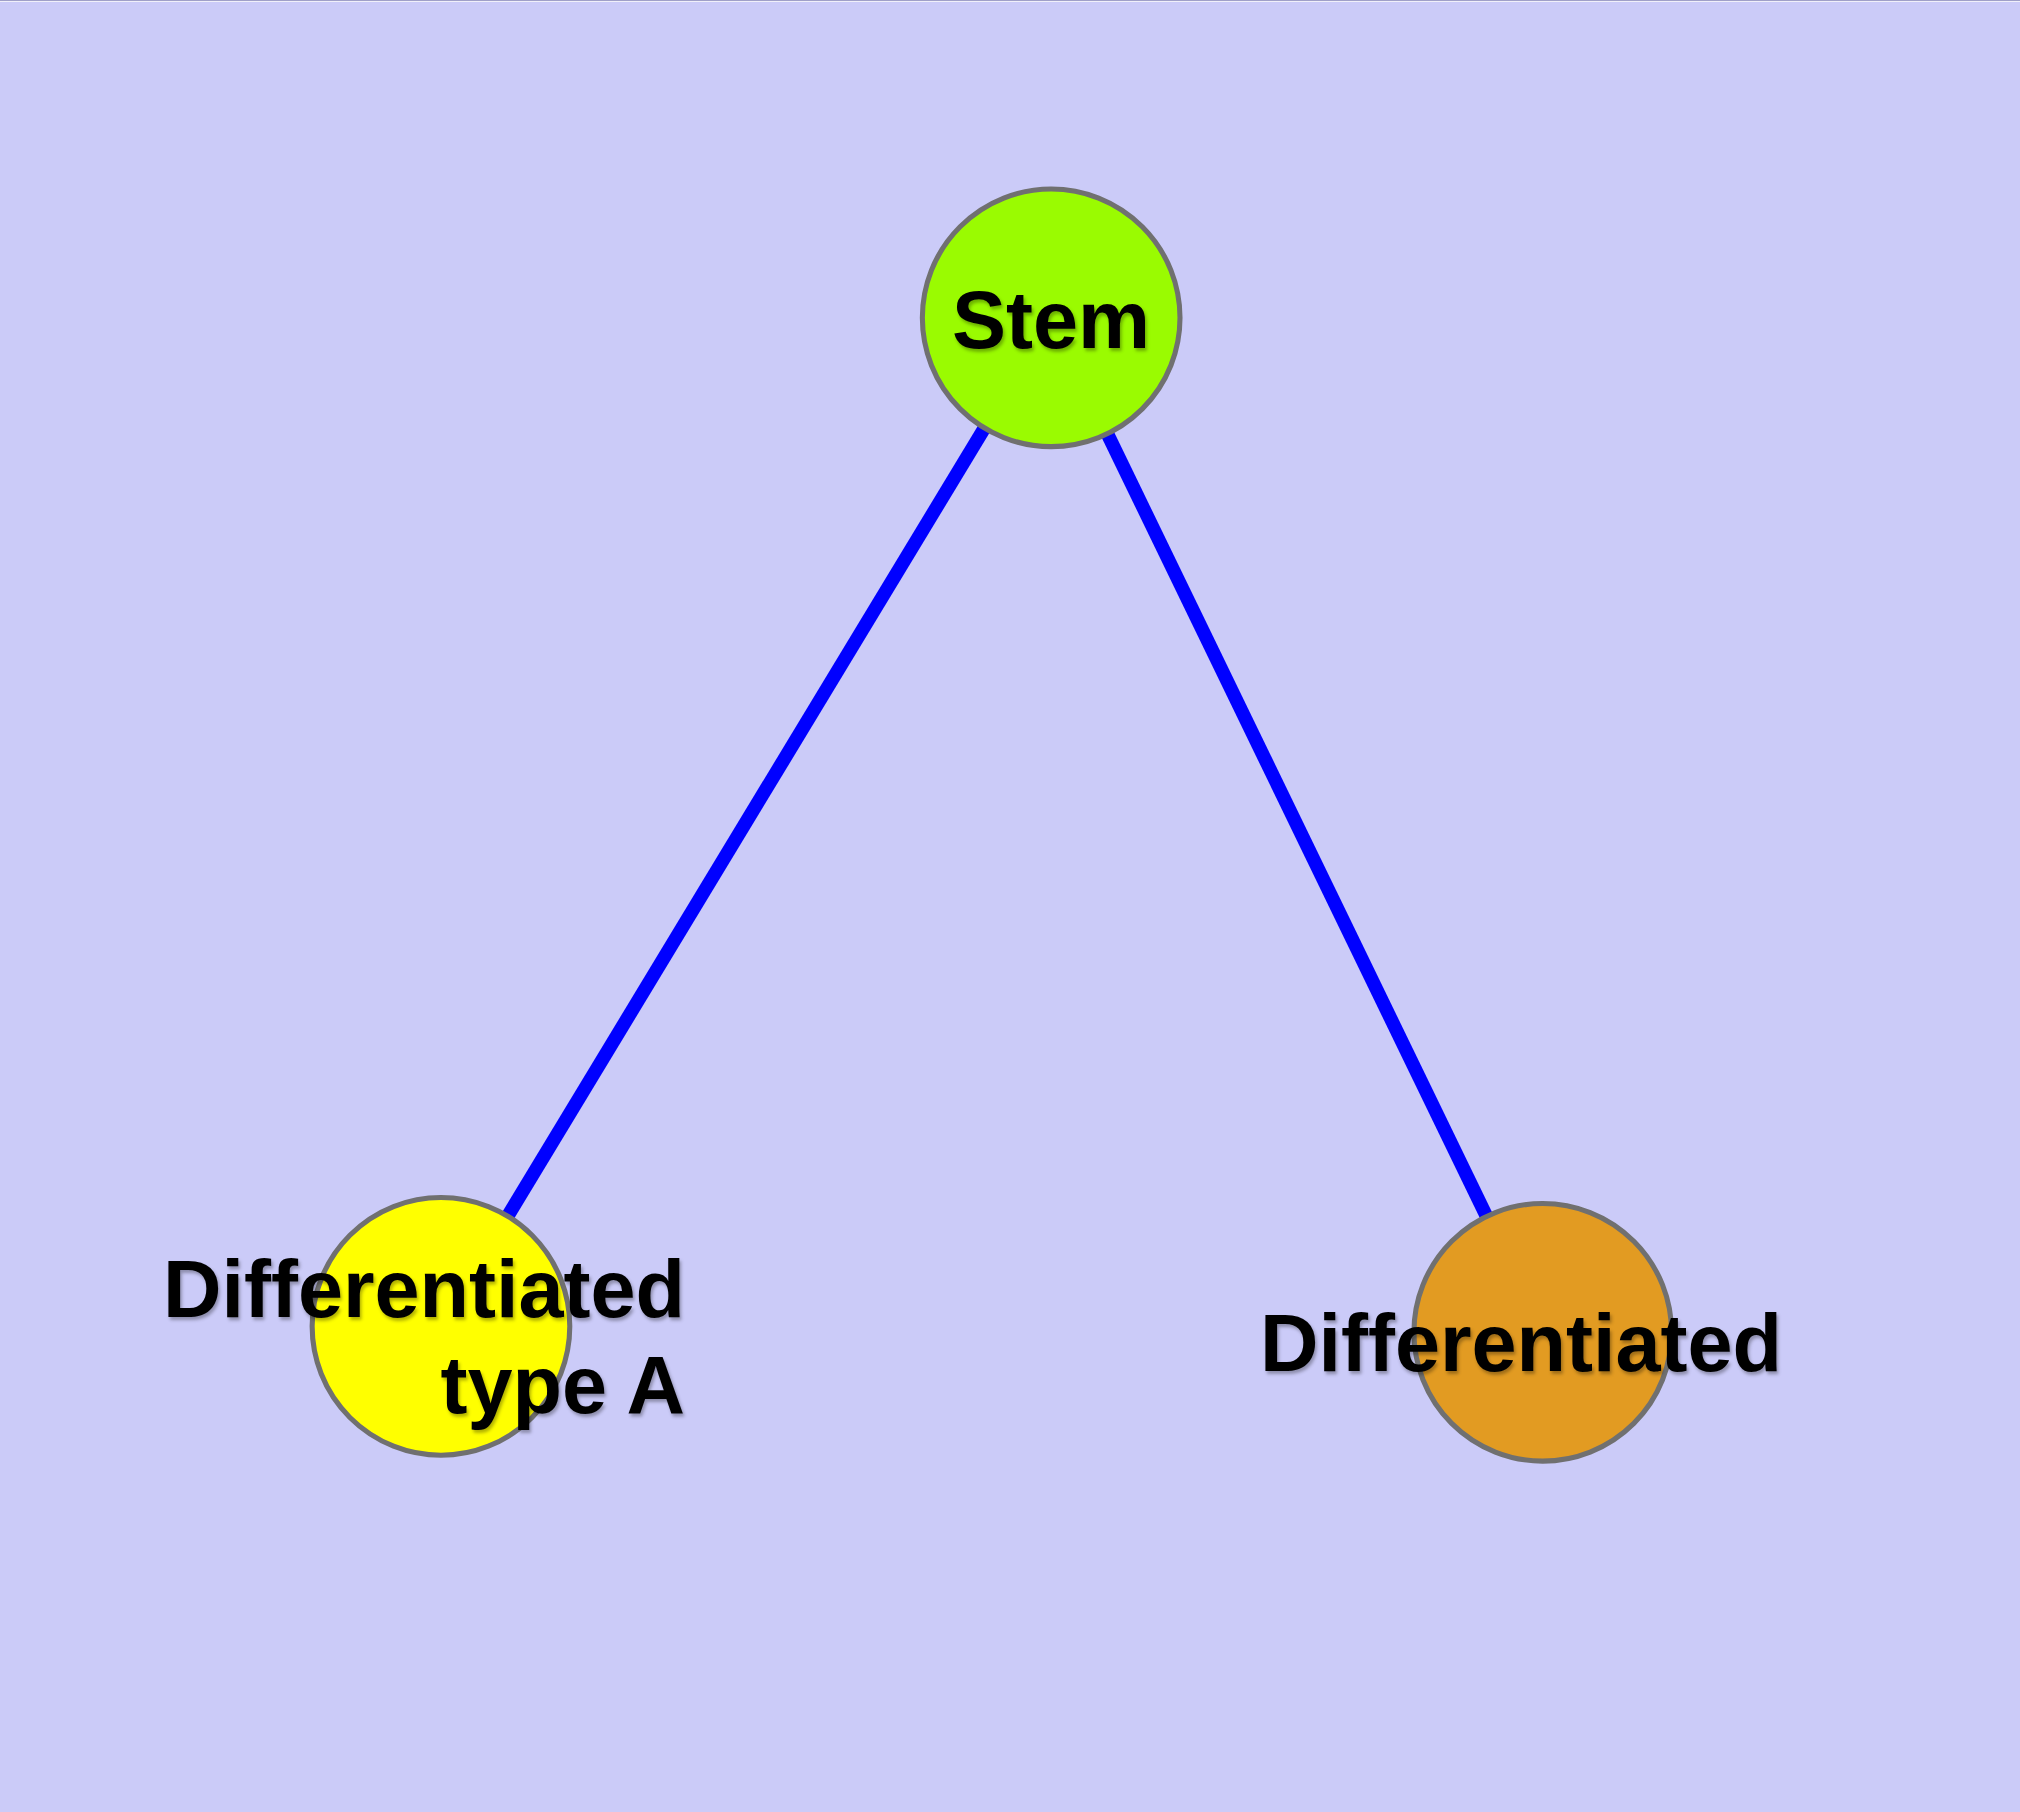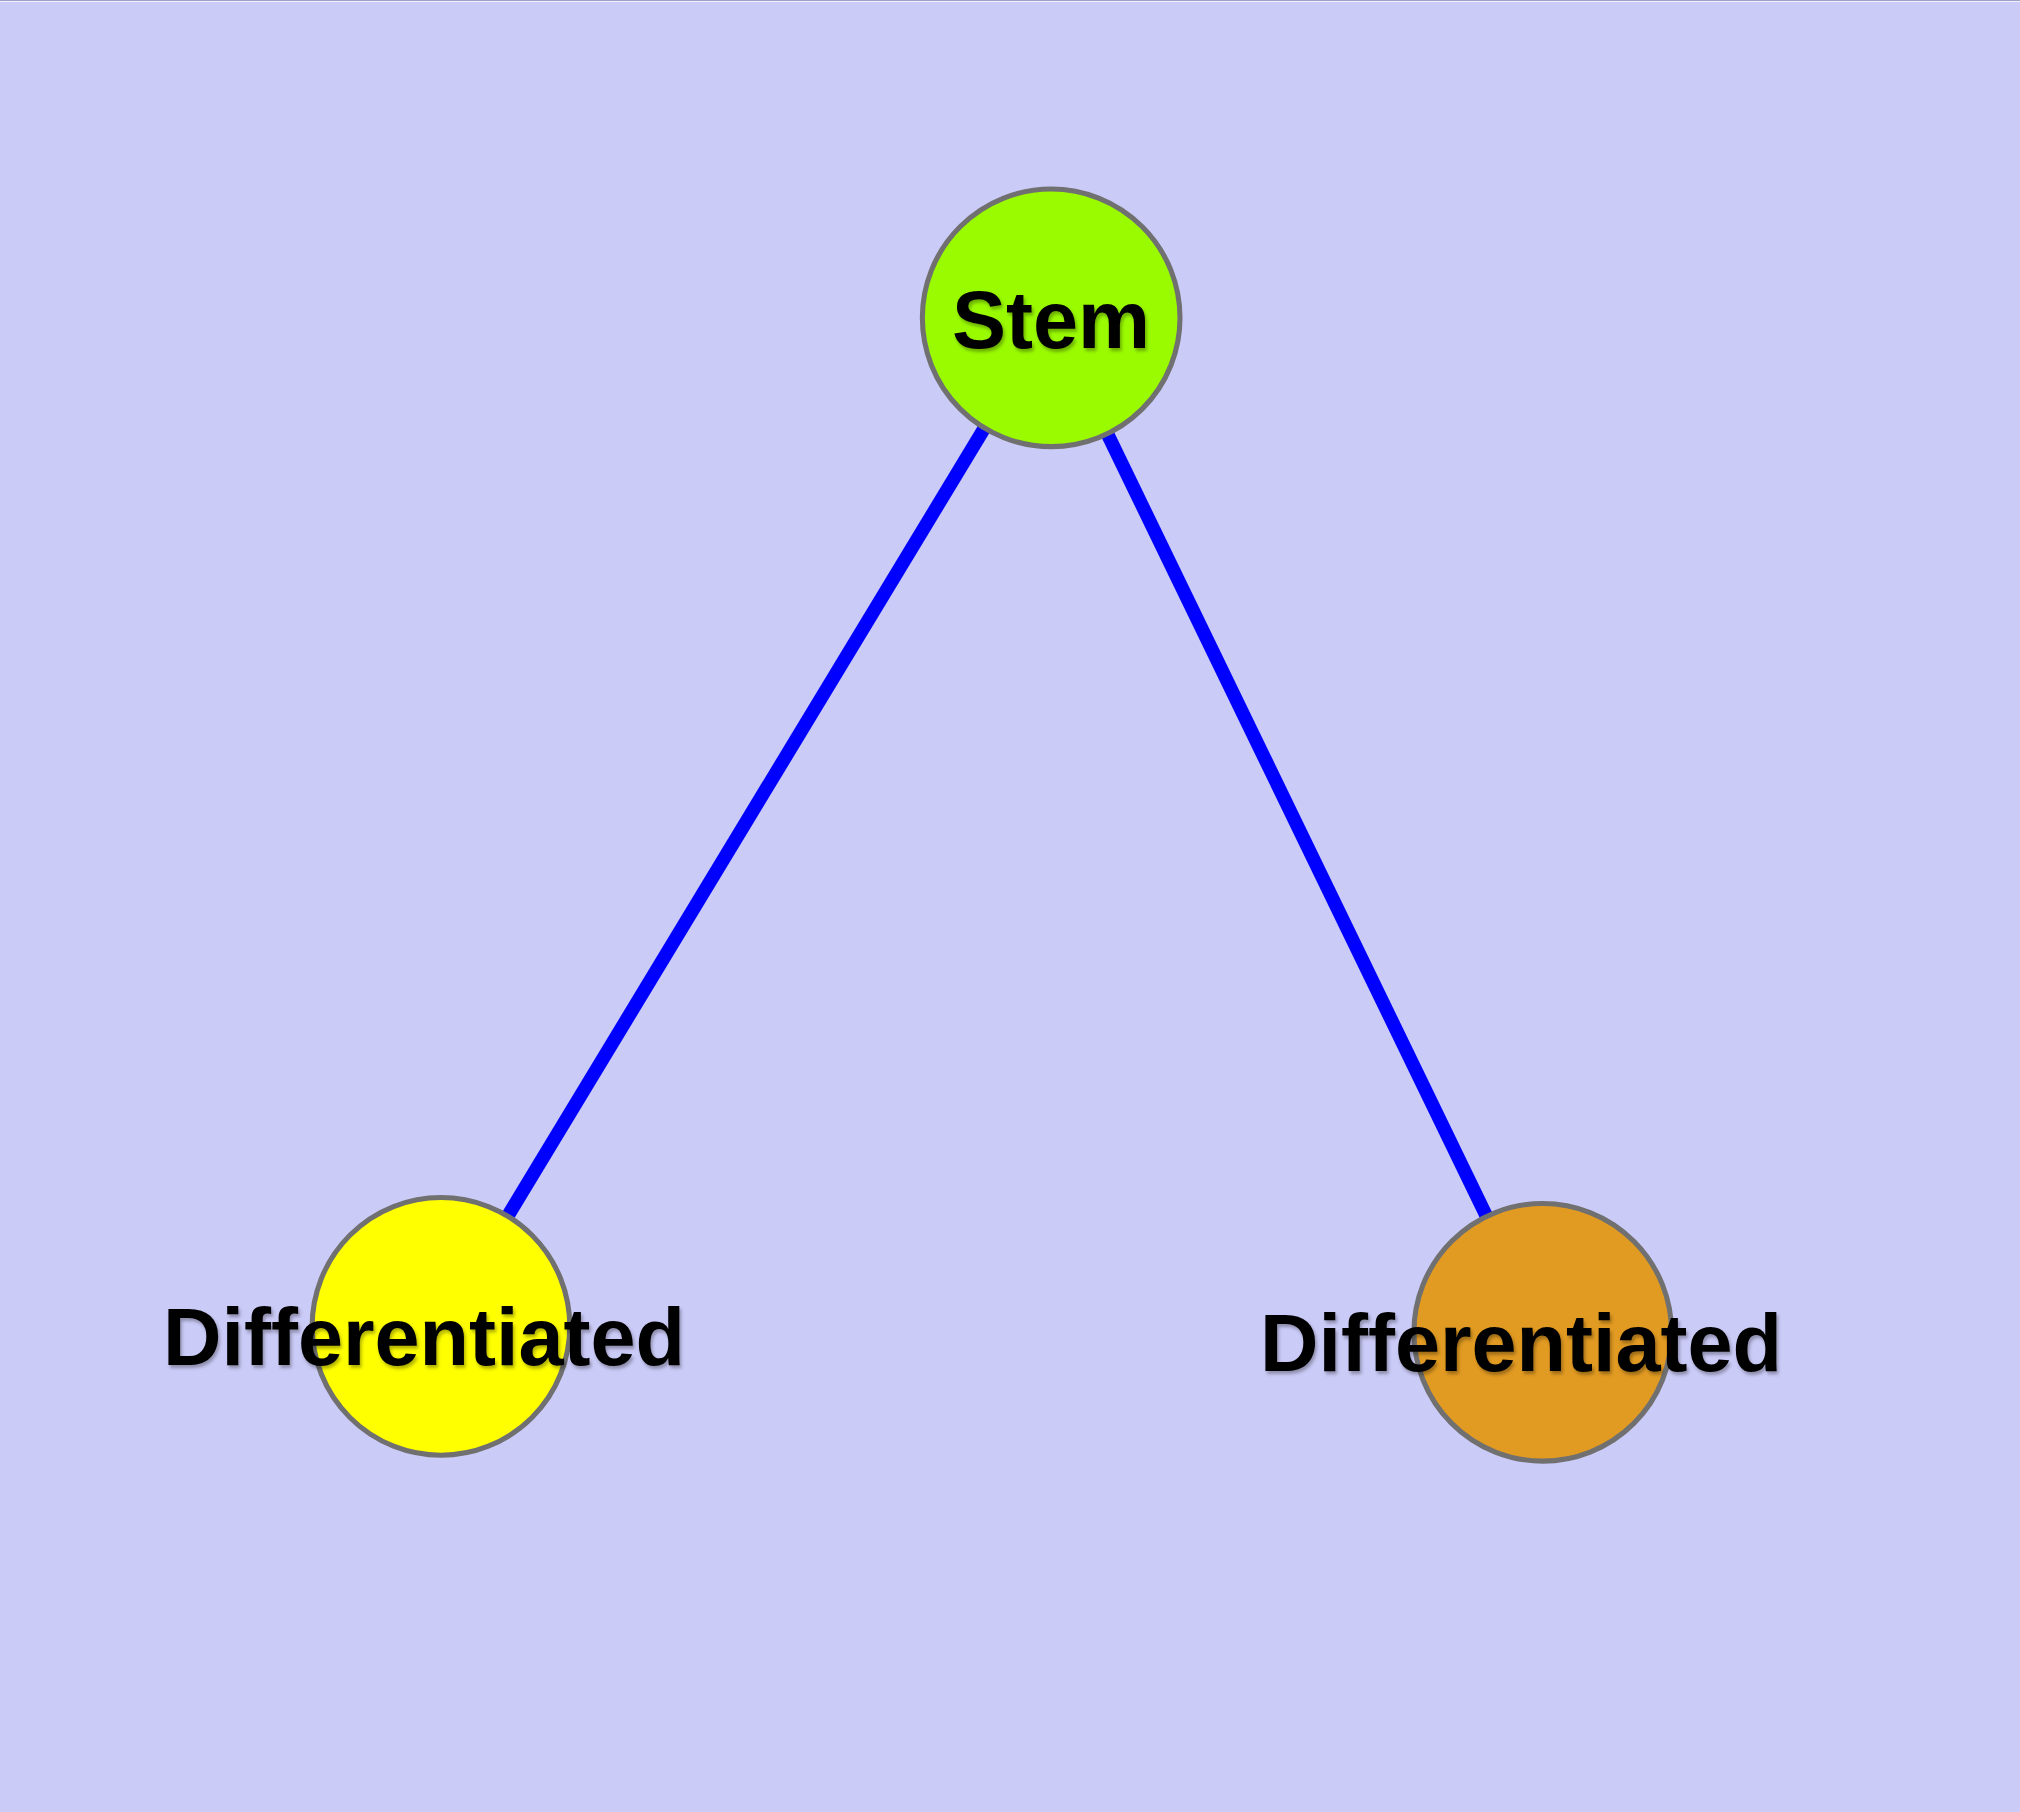--- a/index.html
+++ b/index.html
@@ -69,20 +69,21 @@
     <circle class="node node-type-a" cx="520" cy="1565" r="152"></circle>
     <circle class="node node-type-b" cx="1820" cy="1572" r="152"></circle>
   </svg>
 
   <div class="node-label stem-label">
     <span class="label-line">Stem</span>
   </div>
 
   <div class="node-label type-a-label">
     <span class="label-line">Differentiated</span>
+    <span class="label-line">type A</span>
   </div>
 
   <div class="node-label type-b-label">
     <span class="label-line">Differentiated</span>
   </div>
 
   <div class="top-edge"></div>
 </div>
 
 

